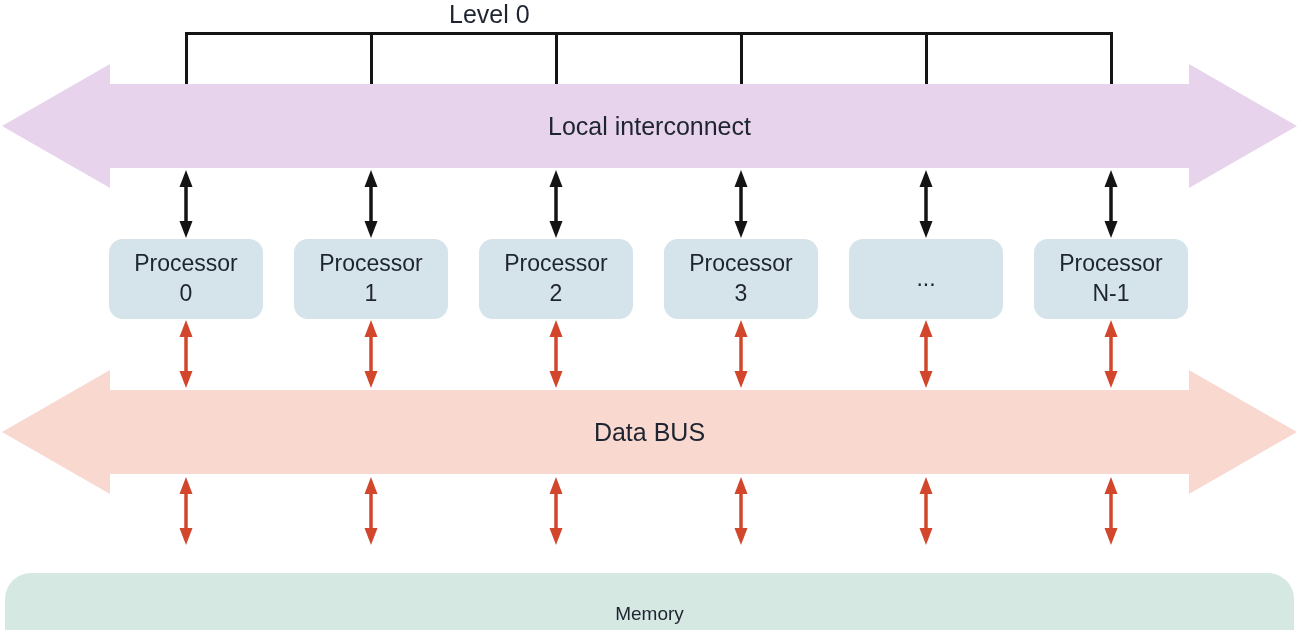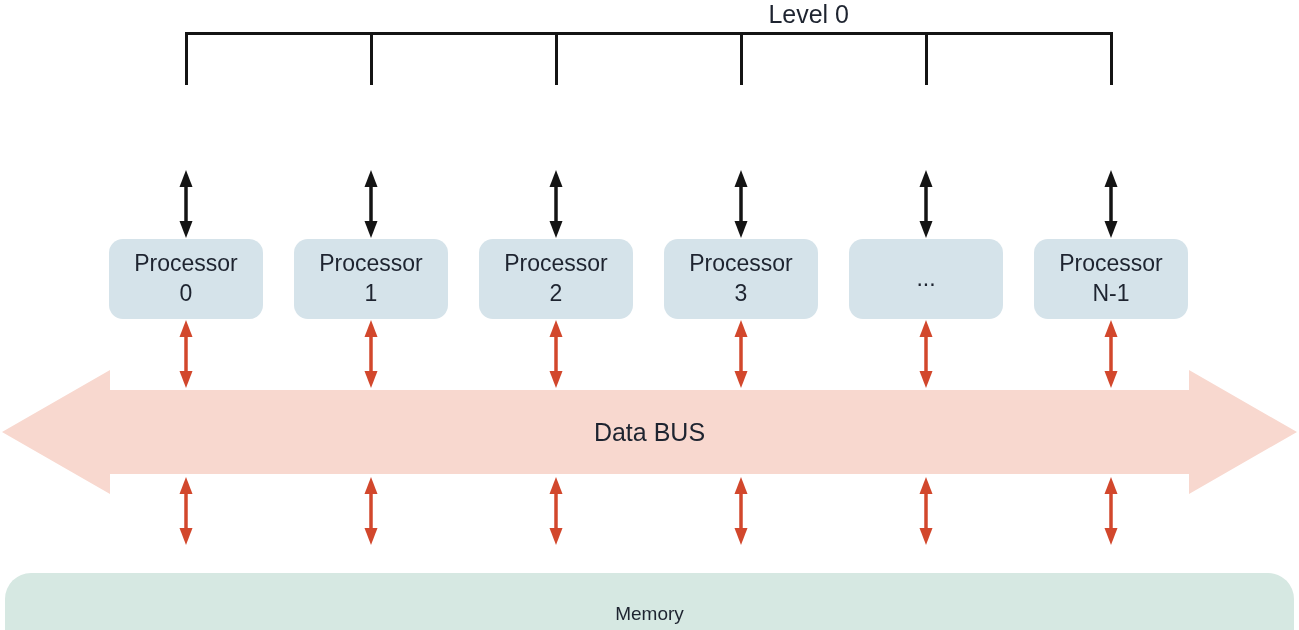--- a/index.html
+++ b/index.html
@@ -4,21 +4,21 @@
 <style>
   html, body { margin:0; padding:0; background:#ffffff; }
   .canvas {
     position:relative; width:1299px; height:630px; background:#ffffff;
     font-family:"Liberation Sans", sans-serif; overflow:hidden;
     color:var(--c-text, #1e2430);
   }
 
   
   .level0-label {
-    position:absolute; left:449px; top:0px; width:400px; text-align:right;
+    position:absolute; left:449px; top:0px; width:400px; text-align:left;
     font-size:25px; color:var(--c-text);
   }
   .bracket-hline {
     position:absolute; left:184.5px; top:32px; width:928px; height:3px;
     background:var(--c-black);
   }
   .tick { position:absolute; top:32px; width:3px; height:53px; background:var(--c-black); }
 
   
   .h-arrow {
@@ -67,20 +67,23 @@
     <div class="bracket-hline"></div>
 
   <div class="tick" style="left: 184.5px; background: rgb(20, 20, 20);"></div>
       <div class="tick" style="left: 369.5px; background: rgb(20, 20, 20);"></div>
       <div class="tick" style="left: 554.5px; background: rgb(20, 20, 20);"></div>
       <div class="tick" style="left: 739.5px; background: rgb(20, 20, 20);"></div>
       <div class="tick" style="left: 924.5px; background: rgb(20, 20, 20);"></div>
       <div class="tick" style="left: 1109.5px; background: rgb(20, 20, 20);"></div>
     </div>
 
+  <div class="h-arrow interconnect-arrow">
+    <span class="h-arrow-label">Local interconnect</span>
+  </div>
 
   <div class="arrow-row row-black">
       <svg width="20" height="68" viewBox="0 0 20 68" class="v-arrow" style="left: 176px;">
         <line x1="10" y1="10" x2="10" y2="58" stroke="#141414" stroke-width="3.5"></line>
         <polygon points="10,0 3.5,17 16.5,17" fill="#141414"></polygon>
         <polygon points="10,68 3.5,51 16.5,51" fill="#141414"></polygon>
       </svg>
       <svg width="20" height="68" viewBox="0 0 20 68" class="v-arrow" style="left: 361px;">
         <line x1="10" y1="10" x2="10" y2="58" stroke="#141414" stroke-width="3.5"></line>
         <polygon points="10,0 3.5,17 16.5,17" fill="#141414"></polygon>

